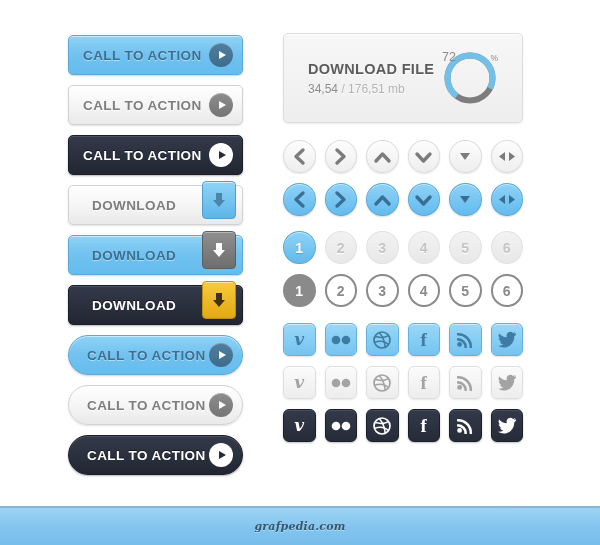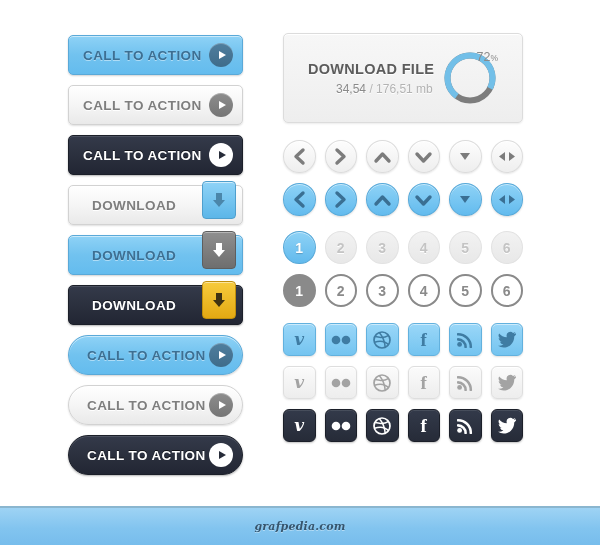--- a/index.html
+++ b/index.html
@@ -102,27 +102,27 @@
     box-sizing:border-box;
     width:240px;height:90px;
     background:linear-gradient(180deg,#f7f7f7,#eeeeee);
     border:1px solid #dcdcdc;border-radius:5px;
     box-shadow:inset 0 1px 0 #fff,0 1px 2px rgba(0,0,0,.08);
     display:flex;align-items:center;
     padding:0 24px;
   }
   .dl-texts{flex:1;}
   .dl-title{font-size:14.5px;font-weight:bold;color:#5c5c5c;letter-spacing:.3px;text-shadow:0 1px 0 #fff;}
-  .dl-sub{font-size:12px;color:#b3b3b3;margin-top:5px;text-shadow:0 1px 0 #fff;margin-left:28px;}
+  .dl-sub{font-size:12px;color:#b3b3b3;margin-top:5px;text-shadow:0 1px 0 #fff;}
   .dl-sub .cur{color:#8a8a8a;}
   .ring-wrap{position:relative;width:56px;height:56px;}
   .ring-wrap svg{display:block;}
   .ring-pct{
     position:absolute;left:0;top:0;width:56px;height:56px;
-    display:flex;align-items:baseline;justify-content:flex-end;
+    display:flex;align-items:baseline;justify-content:space-between;
     font-size:12.5px;color:#8a8a8a;font-weight:normal;
   }
   .ring-pct .sym{font-size:8.5px;}
 
   
   .circ-row{display:flex;gap:9px;margin-bottom:10px;}
   .circ{
     width:33px;height:33px;border-radius:50%;
     display:flex;align-items:center;justify-content:center;
     box-sizing:border-box;cursor:pointer;

